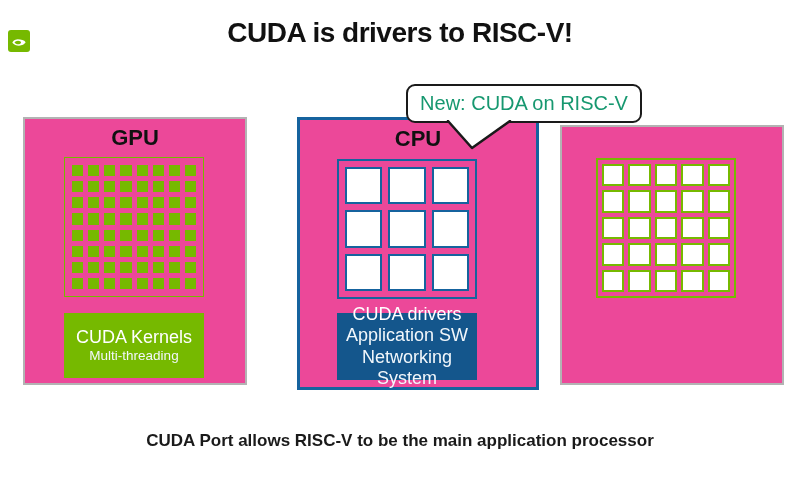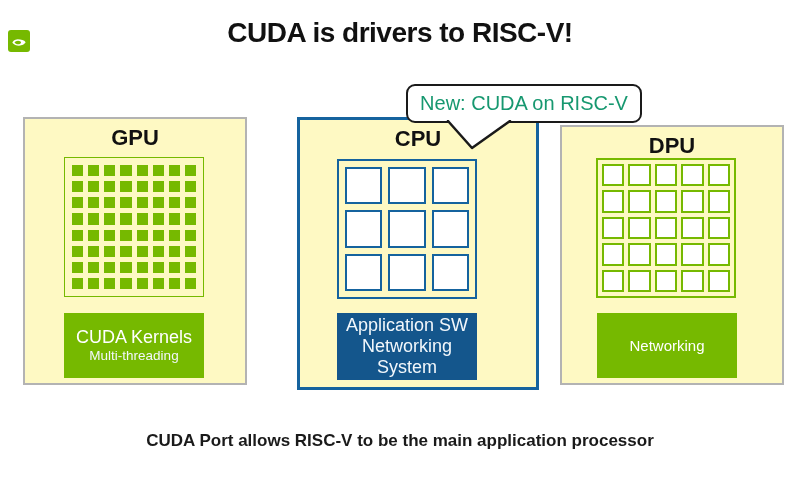--- a/index.html
+++ b/index.html
@@ -10,21 +10,21 @@
   
   .logo{
     position:absolute;left:8px;top:30px;width:22px;height:22px;
     background:#76B900;border-radius:3px;display:flex;align-items:center;justify-content:center;
   }
   .title{
     position:absolute;left:0;top:17px;width:800px;text-align:center;
     font-size:28px;font-weight:800;color:#111111;letter-spacing:-0.5px;
   }
   
-  .panel{position:absolute;background:#fef9c3;box-sizing:border-box;}
+  .panel{position:absolute;background:#ec4899;box-sizing:border-box;}
   #panel-gpu{left:23px;top:117px;width:224px;height:268px;border:2px solid #B3B3B3;}
   #panel-cpu{left:297px;top:117px;width:242px;height:273px;border:3px solid #15639E;}
   #panel-dpu{left:560px;top:125px;width:224px;height:260px;border:2px solid #B3B3B3;}
   .panel-label{
     position:absolute;left:0;right:0;top:6px;text-align:center;
     font-size:22px;font-weight:700;color:#111111;
   }
   
   .core-grid{position:absolute;box-sizing:border-box;display:grid;}
   #grid-gpu{left:39px;top:38px;width:140px;height:140px;border:1.5px solid #76B900;padding:7px;gap:5px;}
@@ -149,27 +149,27 @@
       <div class="cell" style="border: 2px solid rgb(21, 99, 158); background: rgb(255, 255, 255);"></div>
       <div class="cell" style="border: 2px solid rgb(21, 99, 158); background: rgb(255, 255, 255);"></div>
       <div class="cell" style="border: 2px solid rgb(21, 99, 158); background: rgb(255, 255, 255);"></div>
       <div class="cell" style="border: 2px solid rgb(21, 99, 158); background: rgb(255, 255, 255);"></div>
       <div class="cell" style="border: 2px solid rgb(21, 99, 158); background: rgb(255, 255, 255);"></div>
       <div class="cell" style="border: 2px solid rgb(21, 99, 158); background: rgb(255, 255, 255);"></div>
       <div class="cell" style="border: 2px solid rgb(21, 99, 158); background: rgb(255, 255, 255);"></div>
       <div class="cell" style="border: 2px solid rgb(21, 99, 158); background: rgb(255, 255, 255);"></div>
     </div>
   <div class="sw-box" id="box-cpu">
+    <div class="box-line-big">CUDA drivers</div>
     <div class="box-line-small">Application SW</div>
     <div class="box-line-small">Networking System</div>
   </div>
 </div>
 
 <div class="panel" id="panel-dpu">
-  <div class="panel-label">DPU</div>
   <div class="core-grid" id="grid-dpu" style="grid-template-columns: repeat(5, 1fr); grid-template-rows: repeat(5, 1fr);">
       <div class="cell" style="border: 2px solid rgb(118, 185, 0); background: rgb(255, 255, 255);"></div>
       <div class="cell" style="border: 2px solid rgb(118, 185, 0); background: rgb(255, 255, 255);"></div>
       <div class="cell" style="border: 2px solid rgb(118, 185, 0); background: rgb(255, 255, 255);"></div>
       <div class="cell" style="border: 2px solid rgb(118, 185, 0); background: rgb(255, 255, 255);"></div>
       <div class="cell" style="border: 2px solid rgb(118, 185, 0); background: rgb(255, 255, 255);"></div>
       <div class="cell" style="border: 2px solid rgb(118, 185, 0); background: rgb(255, 255, 255);"></div>
       <div class="cell" style="border: 2px solid rgb(118, 185, 0); background: rgb(255, 255, 255);"></div>
       <div class="cell" style="border: 2px solid rgb(118, 185, 0); background: rgb(255, 255, 255);"></div>
       <div class="cell" style="border: 2px solid rgb(118, 185, 0); background: rgb(255, 255, 255);"></div>
@@ -183,23 +183,20 @@
       <div class="cell" style="border: 2px solid rgb(118, 185, 0); background: rgb(255, 255, 255);"></div>
       <div class="cell" style="border: 2px solid rgb(118, 185, 0); background: rgb(255, 255, 255);"></div>
       <div class="cell" style="border: 2px solid rgb(118, 185, 0); background: rgb(255, 255, 255);"></div>
       <div class="cell" style="border: 2px solid rgb(118, 185, 0); background: rgb(255, 255, 255);"></div>
       <div class="cell" style="border: 2px solid rgb(118, 185, 0); background: rgb(255, 255, 255);"></div>
       <div class="cell" style="border: 2px solid rgb(118, 185, 0); background: rgb(255, 255, 255);"></div>
       <div class="cell" style="border: 2px solid rgb(118, 185, 0); background: rgb(255, 255, 255);"></div>
       <div class="cell" style="border: 2px solid rgb(118, 185, 0); background: rgb(255, 255, 255);"></div>
       <div class="cell" style="border: 2px solid rgb(118, 185, 0); background: rgb(255, 255, 255);"></div>
     </div>
-  <div class="sw-box" id="box-dpu">
-    <div class="box-line-med">Networking</div>
-  </div>
 </div>
 
 <div class="callout" style="color: rgb(23, 152, 112);">New: CUDA on RISC-V</div>
 <svg class="callout-tail" width="76" height="32" viewBox="0 0 76 32">
   <path d="M8 1 L32 28 L70 1" fill="#ffffff" stroke="#1A1A1A" stroke-width="2.5" stroke-linejoin="round" stroke-linecap="round"></path>
 </svg>
 
 <div class="caption">CUDA Port allows RISC-V to be the main application processor</div>
 
 </body></html>

